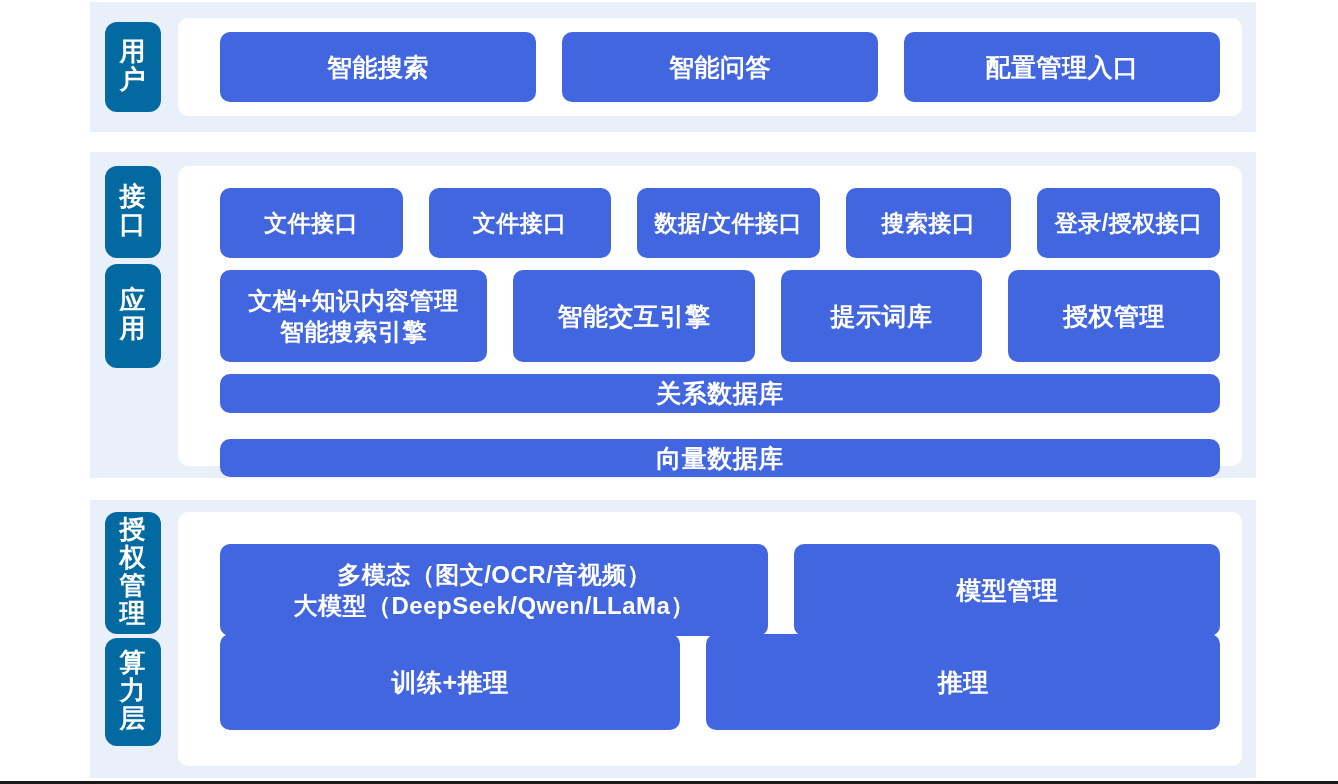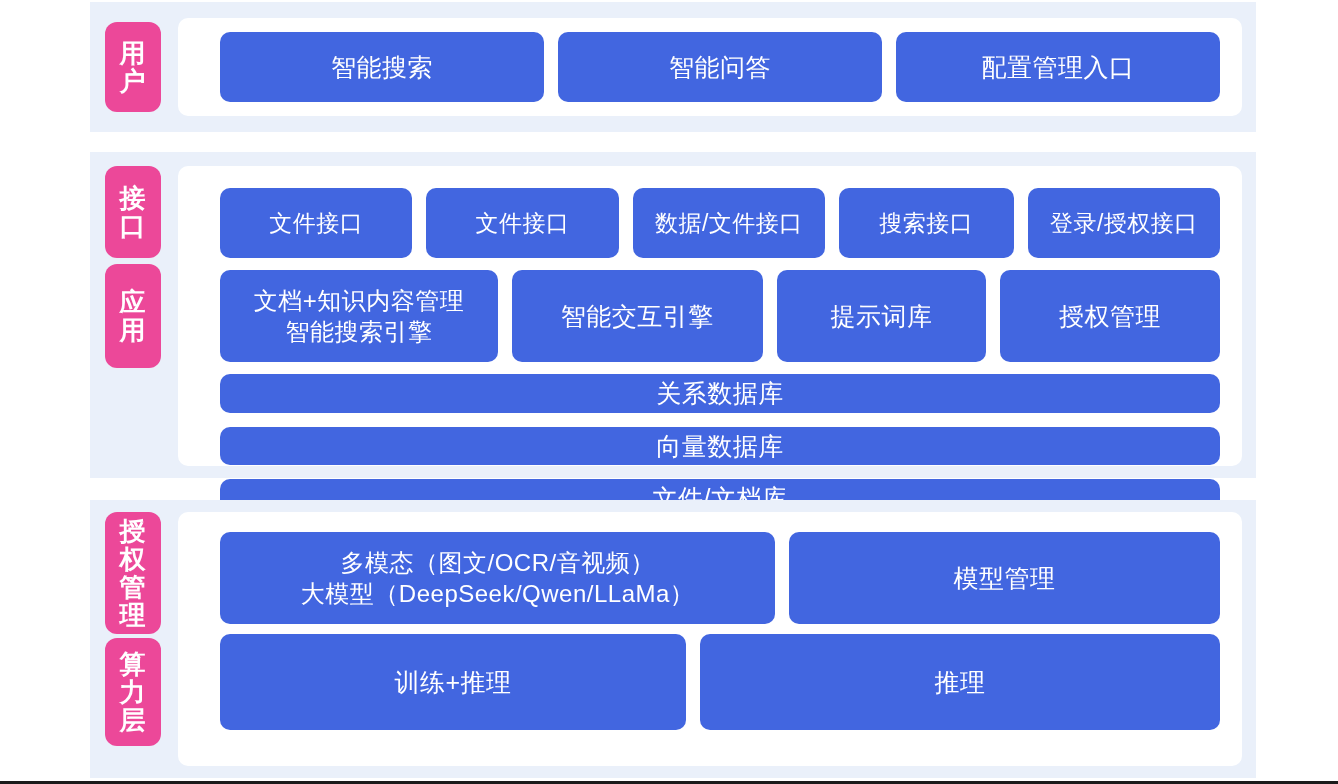--- a/index.html
+++ b/index.html
@@ -33,33 +33,34 @@
   }
   .band-user  { top: 2px;   height: 130px; }
   .band-mid   { top: 152px; height: 326px; }
   .band-infra { top: 500px; height: 278px; }
 
   
   .pill {
     position: absolute;
     left: 105px;
     width: 56px;
-    background: #ec4899;
+    background: #0369a1;
     border-radius: 12px;
     color: #ffffff;
     font-weight: bold;
     font-size: 26px;
     line-height: 1.08;
     letter-spacing: 1px;
     display: flex;
     align-items: center;
     justify-content: center;
     text-align: center;
     writing-mode: horizontal-tb;
     box-sizing: border-box;
+    font-family: Liberation Mono, monospace;
   }
   .pill span { display: block; width: 28px; word-break: break-all; }
 
   .pill-user  { top: 22px;  height: 90px; }
   .pill-api   { top: 166px; height: 92px; }
   .pill-app   { top: 264px; height: 104px; }
   .pill-data  { top: 362px; height: 104px; }
   .pill-model { top: 512px; height: 122px; }
   .pill-compute { top: 638px; height: 108px; }
 
@@ -75,21 +76,22 @@
   .panel-user  { top: 18px;  height: 98px; }
   .panel-mid   { top: 166px; height: 300px; }
   .panel-infra { top: 512px; height: 254px; }
 
   
   .row {
     position: absolute;
     left: 42px;
     right: 22px;
     display: flex;
-    gap: 14px;
+    gap: 26px;
+    font-weight: bold;
   }
 
   .box {
     background: #4266e0;
     border-radius: 10px;
     color: #ffffff;
     display: flex;
     align-items: center;
     justify-content: center;
     text-align: center;
@@ -98,21 +100,21 @@
     box-sizing: border-box;
     padding: 4px 8px;
     white-space: pre-line;
     letter-spacing: 0.5px;
   }
 
   .r-user   { top: 14px;  height: 70px; }
   .r-api    { top: 22px;  height: 70px; }
   .r-app    { top: 104px; height: 92px; }
   .r-data   { top: 208px; height: 72px; flex-direction: column; }
-  .r-model  { top: 20px;  height: 92px; }
+  .r-model  { top: 32px;  height: 92px; }
   .r-compute{ top: 122px; height: 96px; }
 
   .box.small { font-size: 23px; }
   .box.multiline { font-size: 24px; line-height: 1.3; }
 
   .bottom-rule {
     position: absolute;
     left: 0;
     top: 781px;
     width: 1338px;

